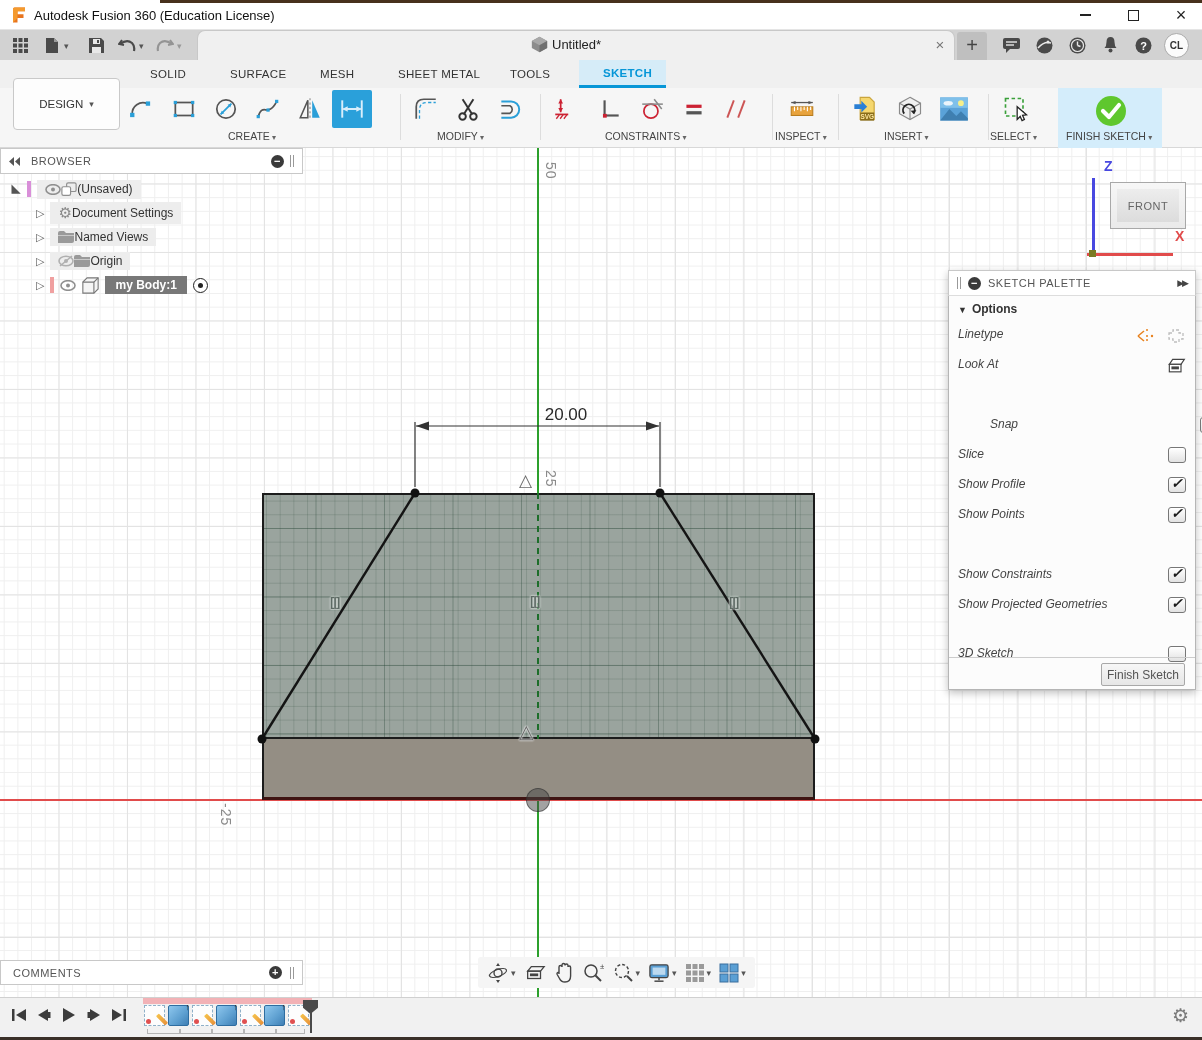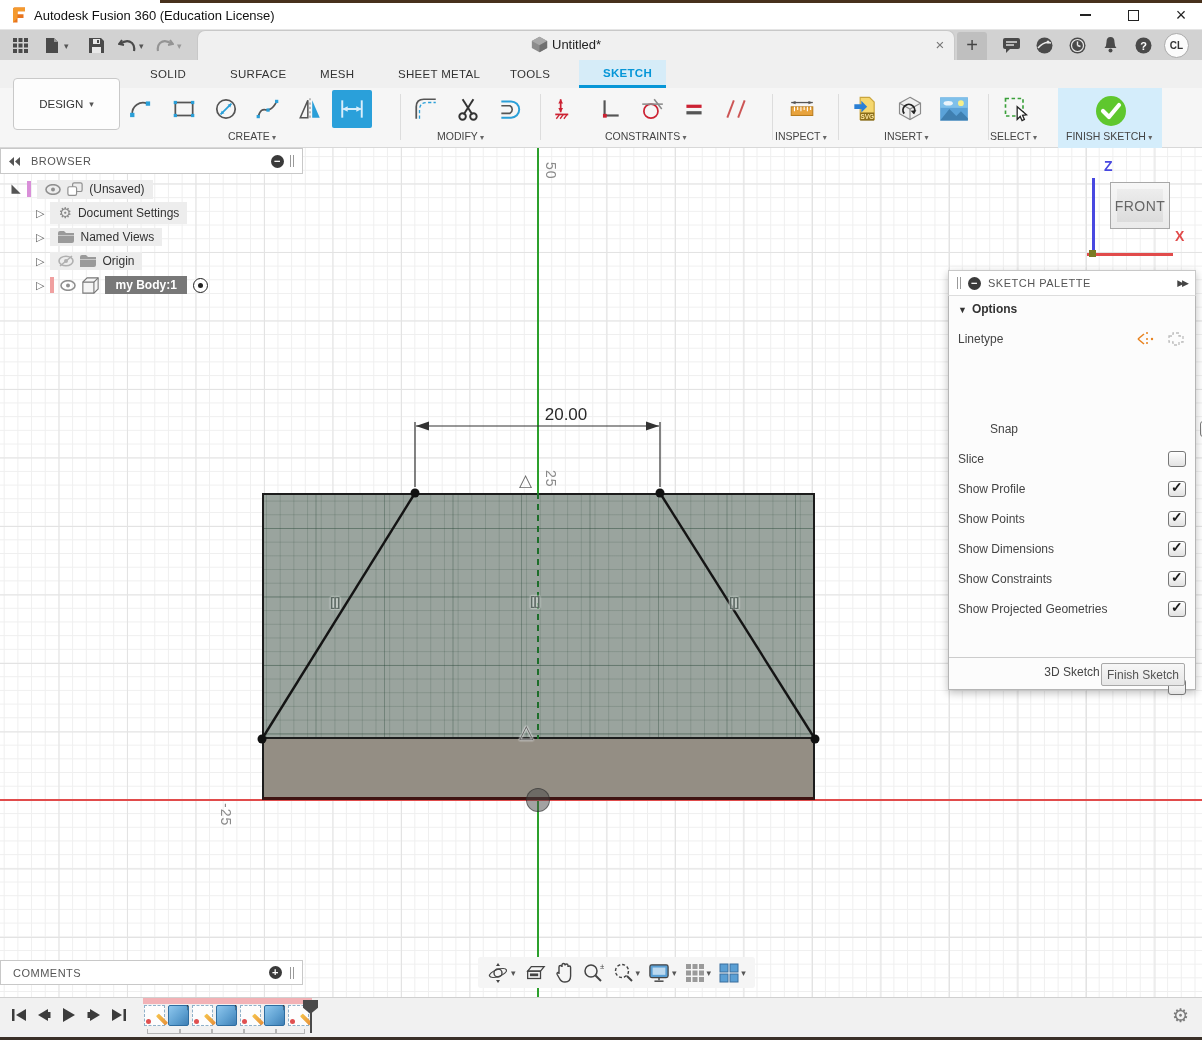--- a/index.html
+++ b/index.html
@@ -62,49 +62,49 @@
       linear-gradient(to bottom, rgba(40,70,55,.18) 1px, transparent 1px);
     background-size:68.5px 68.5px, 68.5px 68.5px, 13.7px 13.7px, 13.7px 13.7px;
     background-position:51.5px 33px, 51.5px 33px, 2px 5.6px, 2px 5.6px;
     border:2px solid #1c1c1c; }
   .axis-label { writing-mode:vertical-rl; font-size:14px; color:#8a8a8a; letter-spacing:1px; }
   .sym-glyph { font-size:13px; font-weight:bold; color:#5d6a64; text-shadow:0 0 2px #e8ede9, 0 0 2px #e8ede9; letter-spacing:-1px; }
   .tri-glyph { font-size:17px; color:#6a6a6a; text-shadow:0 0 2px #fff,0 0 2px #fff; }
   .origin-pt { left:526px; top:788px; width:24px; height:24px; border-radius:50%; background:rgba(70,70,70,.5); border:1px solid rgba(40,40,40,.5); }
 
   
-  .vc-face { left:1110px; top:182px; width:60px; height:47px; background:linear-gradient(#f0f0f0,#d9d9d9); border:1px solid #a8a8a8; display:flex; align-items:center; justify-content:center; font-size:14px; color:#666; letter-spacing:.5px; box-shadow:inset 0 0 0 6px rgba(255,255,255,.45); }
+  .vc-face { left:1110px; top:182px; width:76px; height:47px; background:linear-gradient(#f0f0f0,#d9d9d9); border:1px solid #a8a8a8; display:flex; align-items:center; justify-content:center; font-size:11px; color:#666; letter-spacing:.5px; box-shadow:inset 0 0 0 6px rgba(255,255,255,.45); }
   .vc-z-line { left:1092px; top:178px; width:3px; height:77px; background:#4848e0; }
   .vc-x-line { left:1087px; top:253px; width:86px; height:3px; background:#e14b4b; }
   .vc-z-label { left:1104px; top:158px; color:#4848e0; font-size:14px; font-weight:bold; }
   .vc-x-label { left:1175px; top:228px; color:#e14b4b; font-size:14px; font-weight:bold; }
   .vc-origin-dot { left:1089px; top:250px; width:7px; height:7px; background:#7a7a22; }
 
   
   .panel-header { background:#fff; border:1px solid #c8c8c8; display:flex; align-items:center; font-size:11px; color:#555; letter-spacing:.5px; }
   .browser-hd { left:0; top:148px; width:303px; height:26px; padding:0 8px; }
   .grip { width:4px; height:12px; border-left:1px solid #999; border-right:1px solid #999; }
   .minus-circle, .plus-circle { width:13px; height:13px; border-radius:50%; background:#3a3a3a; color:#fff; font-size:11px; line-height:12px; text-align:center; font-weight:bold; }
   .brow { position:absolute; height:22px; display:flex; align-items:center; gap:6px; }
-  .brow .chip { background:#ededed; padding:2px 8px; font-size:12px; color:#333; display:flex; align-items:center; gap:6px; }
+  .brow .chip { background:#ededed; padding:2px 8px; font-size:12px; color:#333; display:flex; align-items:center; }
   .tri-closed { color:#555; font-size:11px; }
   .tri-open { color:#555; font-size:10px; display:inline-block; transform:rotate(90deg); }
   .cbar { width:4px; height:16px; }
   .sel-chip { background:#787878; color:#fff; font-size:12px; font-weight:bold; padding:2px 10px; }
   .radio-tgt { width:15px; height:15px; border-radius:50%; border:1.5px solid #222; display:flex; align-items:center; justify-content:center; background:#fff; }
   .radio-tgt i { width:5px; height:5px; background:#222; border-radius:50%; }
   .gear-ch { color:#8a8a8a; font-size:15px; }
 
   
   .palette { left:948px; top:270px; width:248px; height:420px; background:#fcfcfc; border:1px solid #b5b5b5; box-shadow:0 3px 8px rgba(0,0,0,.25); }
   .palette-hd { left:948px; top:270px; width:248px; height:26px; padding:0 8px; gap:7px; z-index:3; }
   .pal-collapse { margin-left:auto; color:#444; font-size:9px; letter-spacing:-2px; }
   .pal-section { left:958px; top:302px; font-size:12px; font-weight:bold; color:#333; }
   .pal-section .tri { font-size:9px; color:#333; margin-right:5px; }
-  .prow { position:absolute; left:958px; width:228px; height:24px; display:flex; align-items:center; }
+  .prow { position:absolute; left:958px; width:228px; height:24px; display:flex; align-items:flex-start;font-style:italic; }
   .prow .plabel { font-size:12px; color:#444; }
   .prow .pctrl { margin-left:auto; display:flex; align-items:center; gap:10px; }
   .cbx { width:18px; height:16px; border:1px solid #777; border-radius:3px; background:linear-gradient(#ffffff,#e2e2e2); box-shadow:inset 0 1px 0 #fff; position:relative; }
   .cbx.checked::after { content:"✓"; position:absolute; left:2px; top:-3px; font-size:14px; font-weight:bold; color:#1a1a1a; }
   .pal-div { left:949px; top:657px; width:246px; height:1px; background:#ccc; }
   .finish-sk-btn { left:1101px; top:663px; width:84px; height:23px; background:linear-gradient(#f7f7f7,#e6e6e6); border:1px solid #a8a8a8; border-radius:2px; font-size:12px; color:#555; display:flex; align-items:center; justify-content:center; }
 
   
   .comments-hd { left:0; top:960px; width:303px; height:25px; padding:0 8px; gap:8px; }
 
@@ -597,20 +597,30 @@
             <line x1="11" y1="2" x2="11" y2="6" stroke-dasharray="2 2"></line>
             <line x1="11" y1="12" x2="11" y2="16" stroke-dasharray="2 2"></line>
           </g>
         <circle cx="16" cy="9" r="1.2" fill="#e8821e"></circle>
       </svg>
       <svg width="20" height="18" viewBox="0 0 20 18">
         <path d="M3 6 H7 V3 H13 V6 H17 V12 H13 V15 H7 V12 H3 Z" fill="none" stroke="#bdbdbd" stroke-width="1.3" stroke-dasharray="3 2"></path>
       </svg>
     </span>
   </div>
+  <div class="abs prow" style="top:357px;">
+    <span class="plabel">Look At</span>
+    <span class="pctrl">
+      <svg width="20" height="18" viewBox="0 0 24 20">
+        <polygon points="4,8 8,2 22,2 18,8" fill="#fff" stroke="#444" stroke-width="1.4"></polygon>
+        <rect x="4" y="8" width="14" height="9" fill="#fff" stroke="#444" stroke-width="1.4"></rect>
+        <rect x="6.5" y="10.5" width="9" height="3.5" fill="#444"></rect>
+      </svg>
+    </span>
+  </div>
   <div class="abs prow" style="top:417px;margin-left:32px;">
     <span class="plabel">Snap</span>
     <span class="pctrl">
         <span class="cbx"></span>
       </span>
   </div>
   <div class="abs prow" style="top:447px;">
     <span class="plabel">Slice</span>
     <span class="pctrl">
         <span class="cbx"></span>
@@ -621,39 +631,33 @@
     <span class="pctrl">
         <span class="cbx checked"></span>
       </span>
   </div>
   <div class="abs prow" style="top:477px;">
     <span class="plabel">Show Profile</span>
     <span class="pctrl">
         <span class="cbx checked"></span>
       </span>
   </div>
-  <div class="abs prow" style="top:537px;">
-    <span class="plabel">Show Dimensions</span>
-    <span class="pctrl">
-        <span class="cbx checked"></span>
-      </span>
-  </div>
   <div class="abs prow" style="top:567px;">
     <span class="plabel">Show Constraints</span>
     <span class="pctrl">
         <span class="cbx checked"></span>
       </span>
   </div>
   <div class="abs prow" style="top:597px;">
     <span class="plabel">Show Projected Geometries</span>
     <span class="pctrl">
         <span class="cbx checked"></span>
       </span>
   </div>
-  <div class="abs prow" style="top:665px;flex-direction:column;">
+  <div class="abs prow" style="top:646px;">
     <span class="plabel">3D Sketch</span>
     <span class="pctrl">
         <span class="cbx"></span>
       </span>
   </div>
   <div class="abs pal-div"></div>
   <div class="abs finish-sk-btn">Finish Sketch</div>
 
   <div class="abs panel-header comments-hd">
     <span style="margin-left:4px;">COMMENTS</span>

